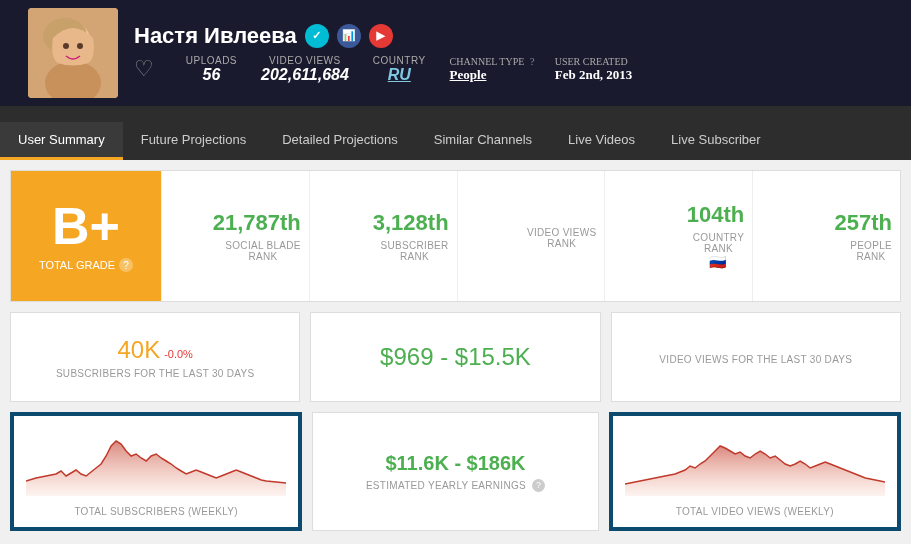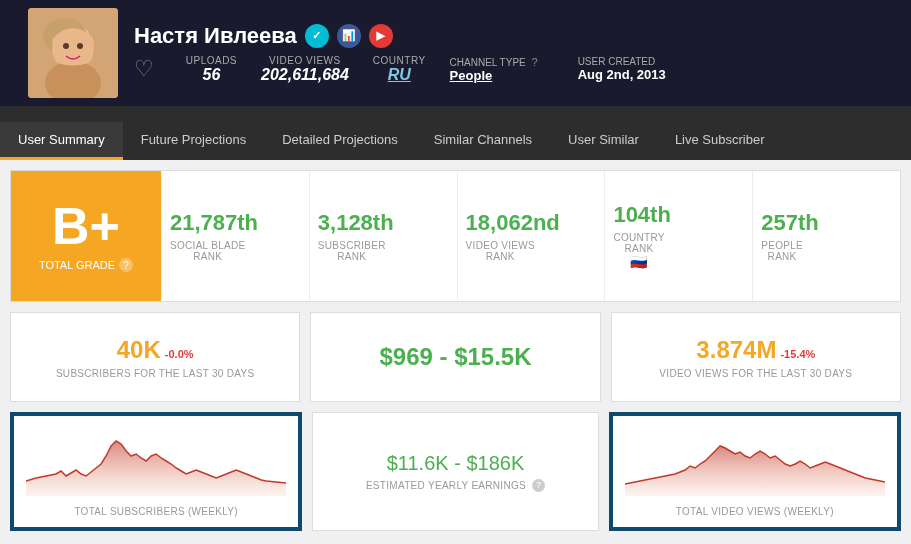--- a/index.html
+++ b/index.html
@@ -47,22 +47,23 @@
       gap: 24px;
       align-items: center;
     }
     .stat-item { text-align: center; }
     .stat-label { color: #aaa; font-size: 10px; text-transform: uppercase; letter-spacing: 0.5px; }
     .stat-value { color: #ffffff; font-size: 16px; font-weight: bold; font-style: italic; }
     .stat-value.link { color: #7ec8e3; text-decoration: underline; }
 
     .channel-meta {
       display: flex;
-      gap: 40px;
-      align-items: center;
+      gap: 20px;
+      align-items: center;
+      font-family: Liberation Serif, serif;
     }
     .meta-item { }
     .meta-label { color: #aaa; font-size: 10px; text-transform: uppercase; }
     .meta-value { color: #fff; font-size: 13px; font-weight: bold; }
     .meta-value.underline { text-decoration: underline; }
 
     .heart-icon {
       color: #888; font-size: 22px; cursor: pointer; margin-right: 8px;
     }
 
@@ -133,21 +134,21 @@
     }
 
     .rank-items {
       display: flex;
       flex: 1;
     }
     .rank-item {
       flex: 1;
       display: flex;
       flex-direction: column;
-      align-items: flex-start;
+      align-items: flex-end;
       justify-content: center;
       padding: 20px 8px;
       border-left: 1px solid #eee;
     }
     .rank-number {
       font-size: 22px;
       font-weight: bold;
       color: #4CAF50;
     }
     .rank-desc {
@@ -173,21 +174,21 @@
       padding: 16px 12px;
       text-align: center;
       min-height: 90px;
       display: flex;
       flex-direction: column;
       align-items: center;
       justify-content: center;
     }
     .stat-box-value {
       font-size: 24px;
-      font-weight: bold;
+      font-weight: normal;
       color: #333;
     }
     .stat-box-value.green { color: #4CAF50; }
     .stat-box-value.orange { color: #f5a623; }
     .change-badge {
       font-size: 11px;
       color: #e53935;
       background: none;
       margin-left: 4px;
     }
@@ -200,21 +201,21 @@
       letter-spacing: 0.3px;
     }
     .stat-box-label .q-icon {
       display: inline-flex; align-items: center; justify-content: center;
       background: #ccc; border-radius: 50%;
       width: 13px; height: 13px;
       font-size: 9px; color: #fff; margin-left: 3px;
     }
     .dollar-value {
       font-size: 20px;
-      font-weight: normal;
+      font-weight: bold;
       color: #4CAF50;
     }
 
     
     .chart-boxes {
       display: flex;
       gap: 10px;
     }
     .chart-box {
       flex: 1;
@@ -287,33 +288,33 @@
       <div class="channel-meta">
         <div class="meta-item">
           <div class="meta-label">
             <span>CHANNEL TYPE</span>
             <span style="color:#888; font-size:11px; margin-left:3px;">?</span>
           </div>
           <div class="meta-value underline">People</div>
         </div>
         <div class="meta-item">
           <div class="meta-label">USER CREATED</div>
-          <div class="meta-value">Aug 2nd, 2013</div>
+          <div class="meta-value">Feb 2nd, 2013</div>
         </div>
       </div>
     </div>
   </div>
 </div>
 
 <div class="nav-tabs">
   <div class="nav-tab active">User Summary</div>
   <div class="nav-tab">Future Projections</div>
   <div class="nav-tab">Detailed Projections</div>
   <div class="nav-tab">Similar Channels</div>
-  <div class="nav-tab">User Similar</div>
+  <div class="nav-tab">Live Videos</div>
   <div class="nav-tab">Live Subscriber</div>
 </div>
 
 <div class="main">
 
   <div class="ranks-row">
     <div class="grade-box">
       <div class="grade-letter">B+</div>
       <div class="grade-label">
         <span>TOTAL GRADE</span>
@@ -329,21 +330,20 @@
         </div>
       </div>
       <div class="rank-item">
         <div class="rank-number">3,128th</div>
         <div class="rank-desc">
           <span>SUBSCRIBER</span><br>
           <span>RANK</span>
         </div>
       </div>
       <div class="rank-item">
-        <div class="rank-number">18,062nd</div>
         <div class="rank-desc">
           <span>VIDEO VIEWS</span><br>
           <span>RANK</span>
         </div>
       </div>
       <div class="rank-item">
         <div class="rank-number">104th</div>
         <div class="rank-desc">
           <span>COUNTRY</span><br>
           <span>RANK</span><br>
@@ -364,23 +364,20 @@
     <div class="stat-box">
       <div class="stat-box-value orange">
         <span>40K</span><span class="change-badge red">-0.0%</span>
       </div>
       <div class="stat-box-label">SUBSCRIBERS FOR THE LAST 30 DAYS</div>
     </div>
     <div class="stat-box">
       <div class="stat-box-value green">$969 - $15.5K</div>
     </div>
     <div class="stat-box">
-      <div class="stat-box-value orange">
-        <span>3.874M</span><span class="change-badge red">-15.4%</span>
-      </div>
       <div class="stat-box-label">VIDEO VIEWS FOR THE LAST 30 DAYS</div>
     </div>
   </div>
 
   <div class="chart-boxes">
 
     <div class="chart-box">
       <svg class="chart-svg" viewBox="0 0 260 70" preserveAspectRatio="none">
         <defs>
           <linearGradient id="subGrad" x1="0" y1="0" x2="0" y2="1">

